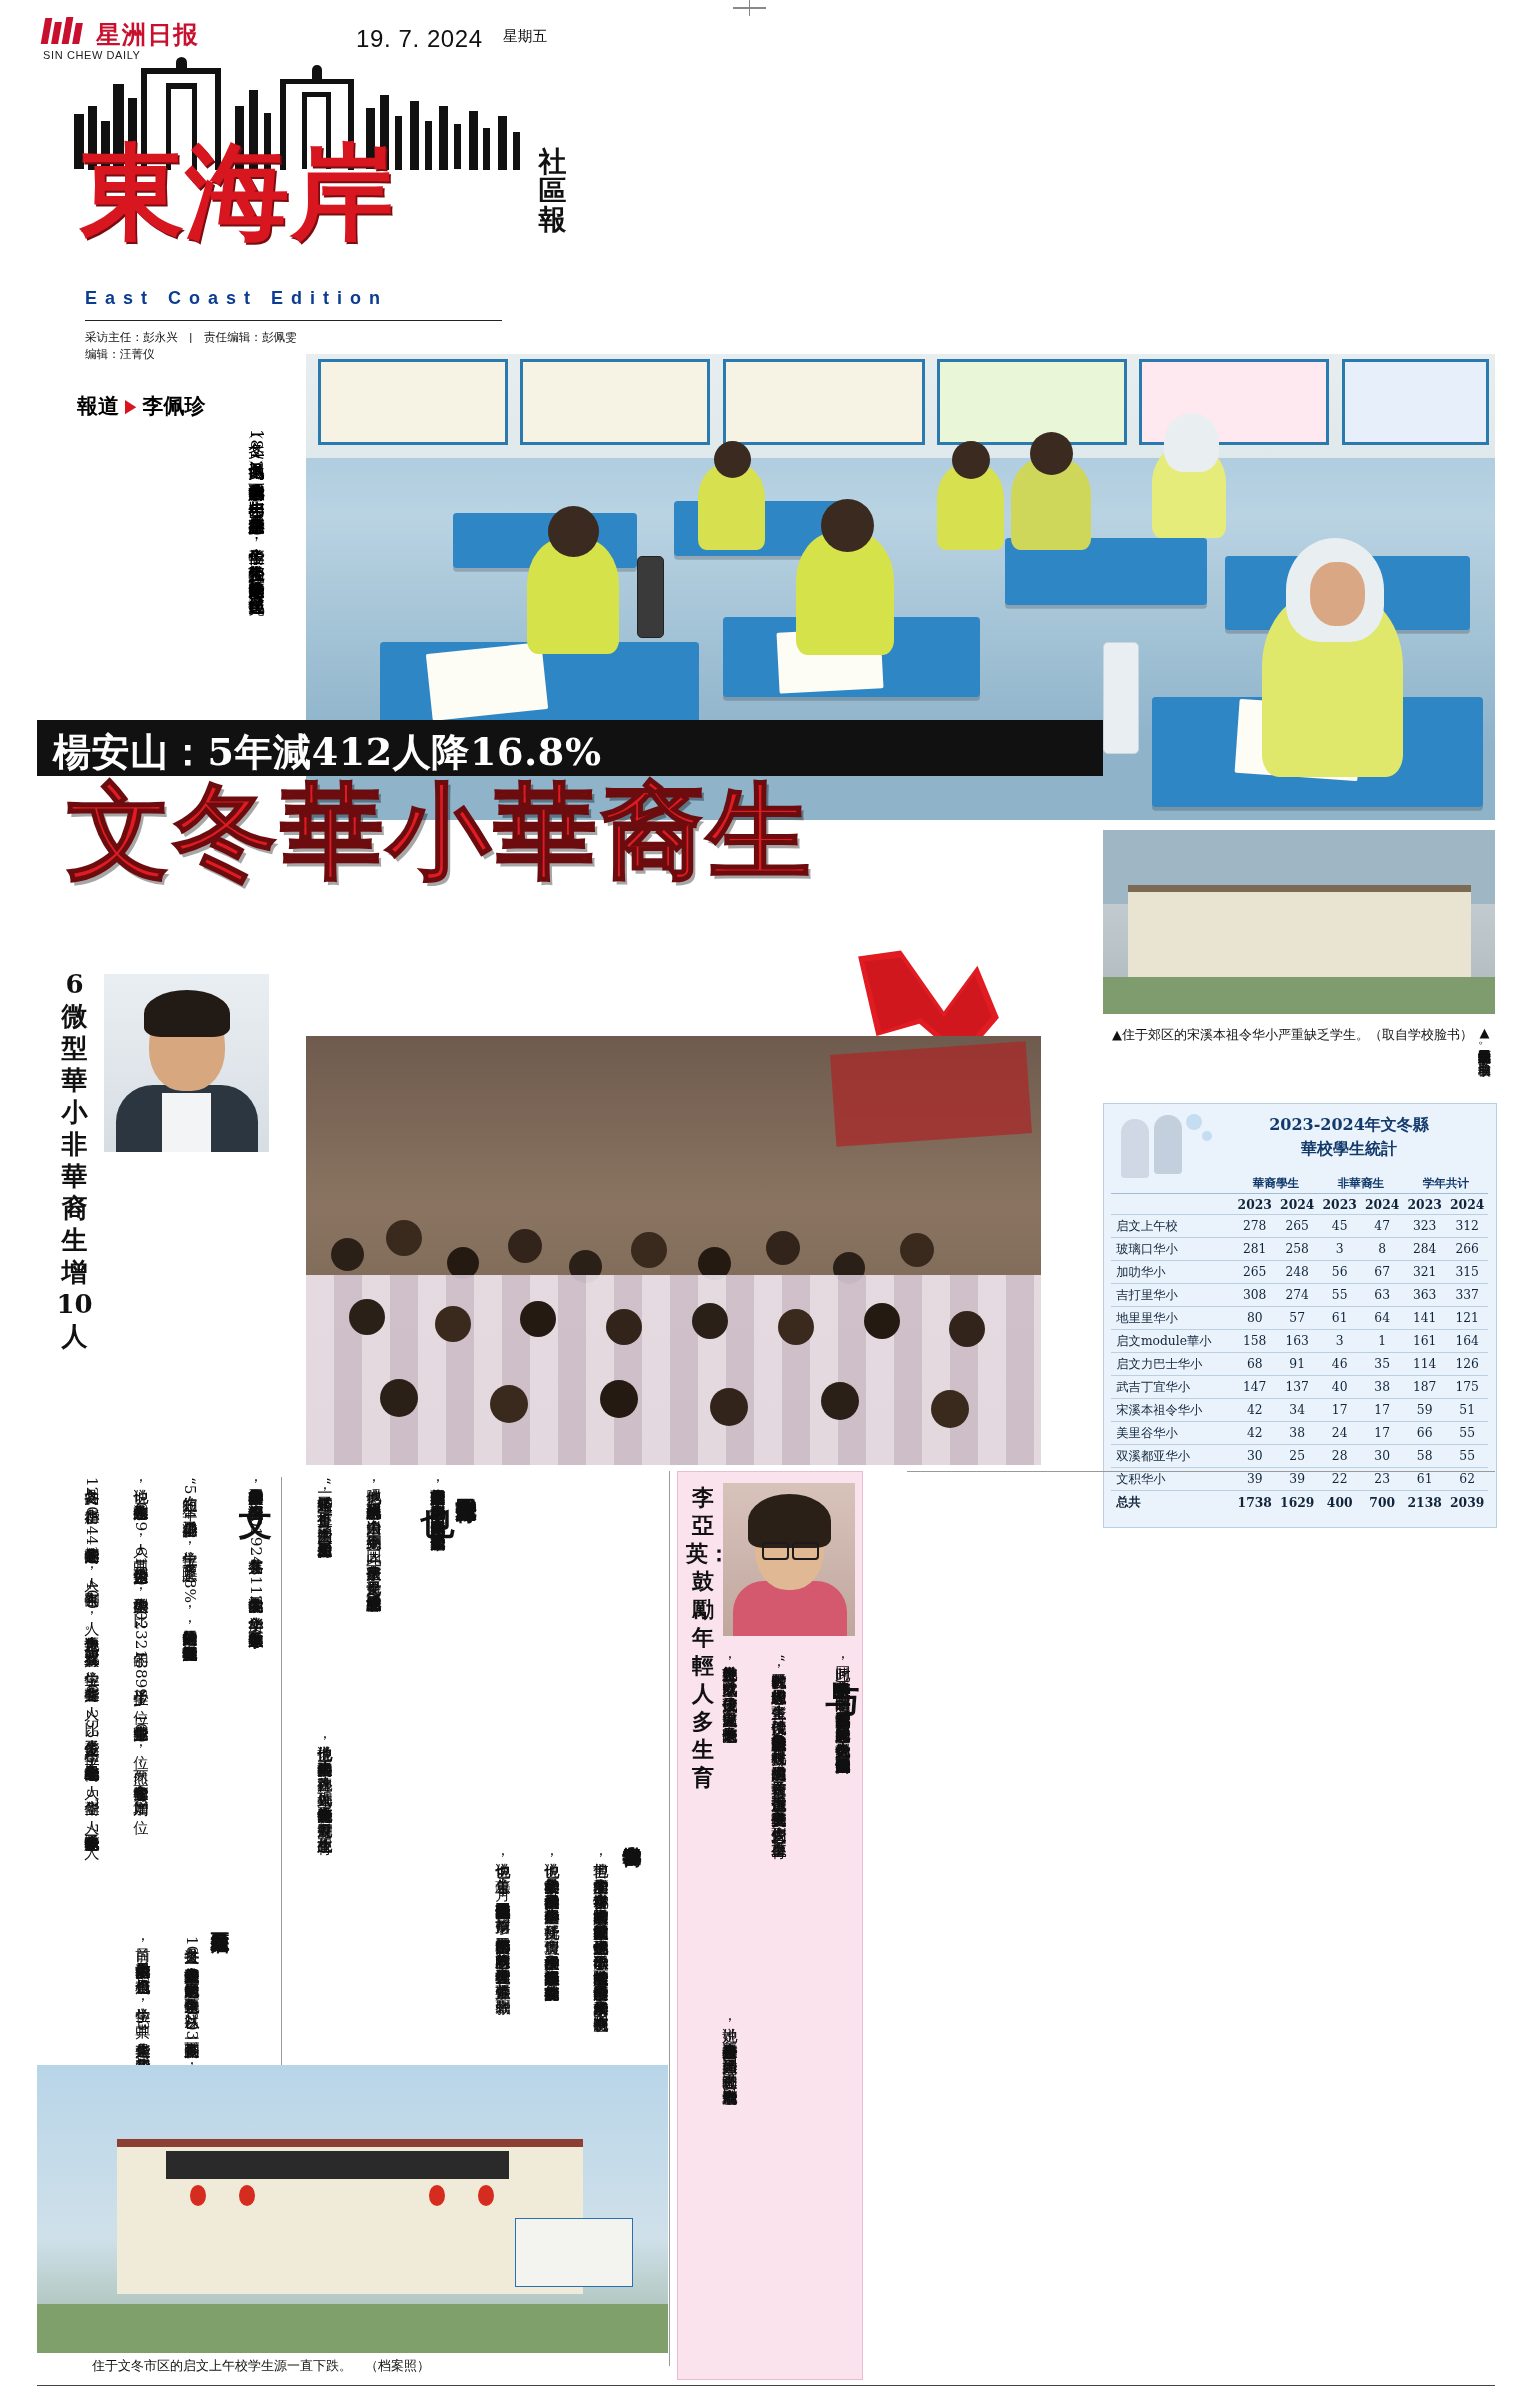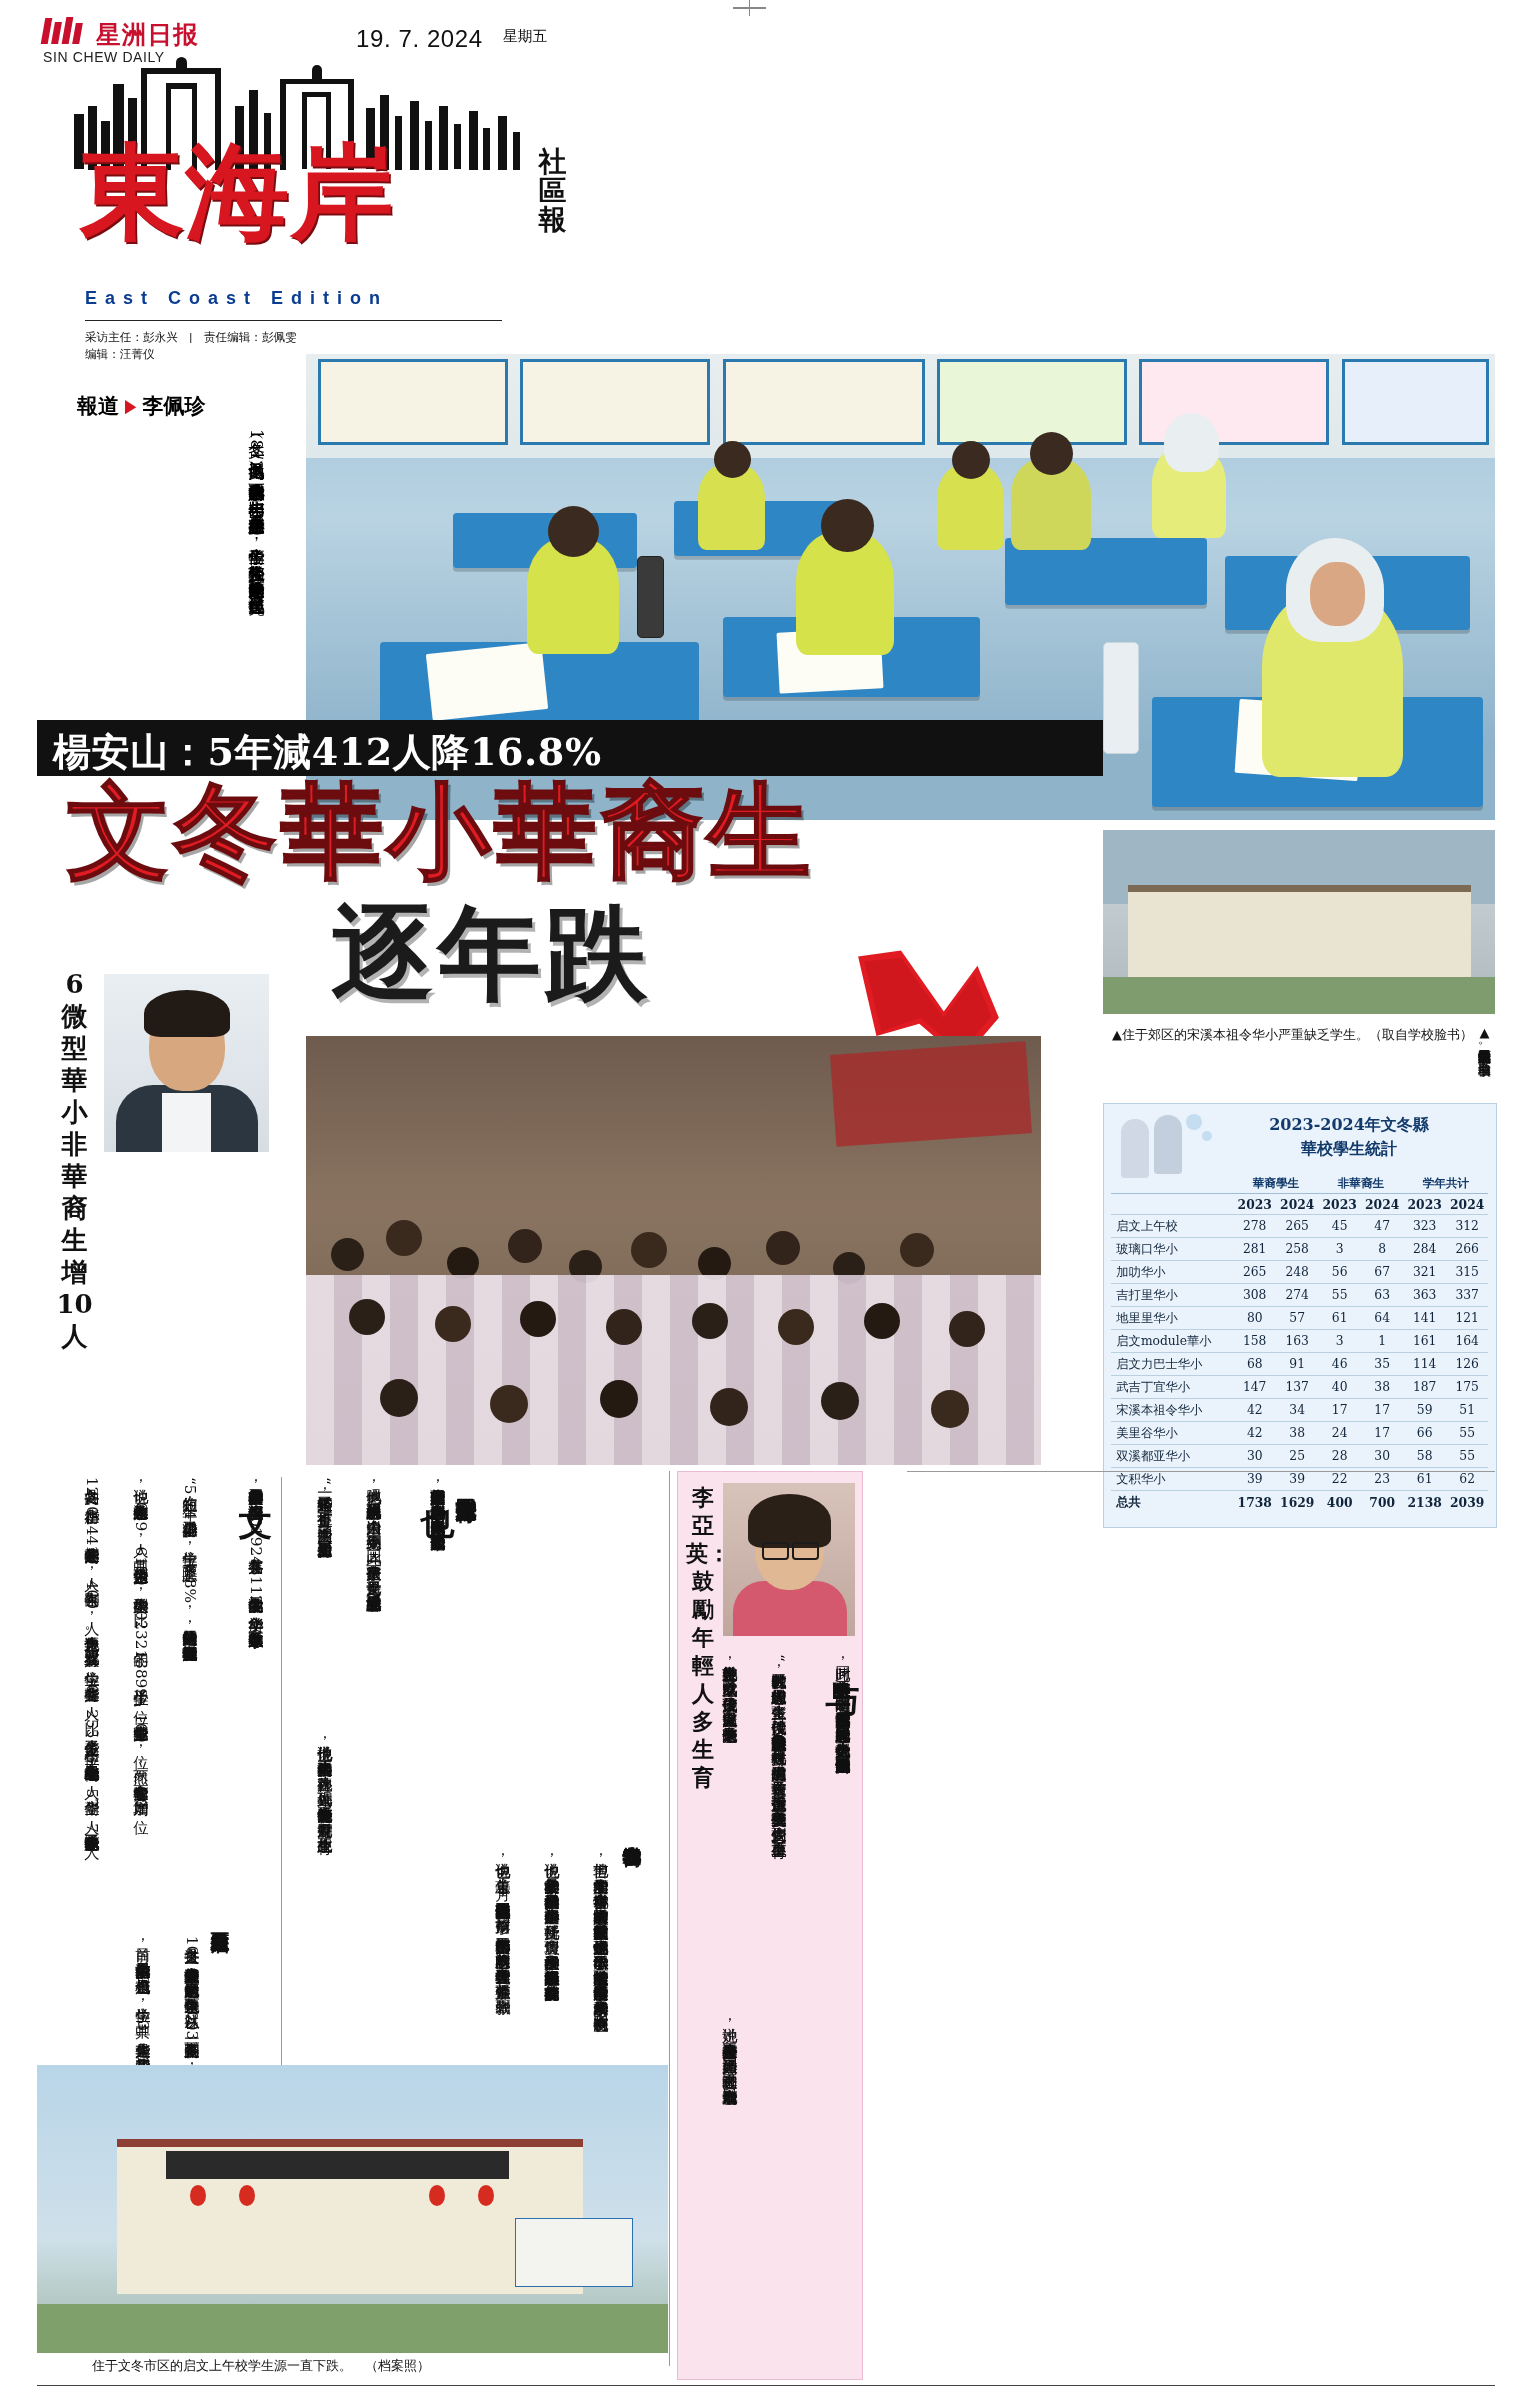--- a/index.html
+++ b/index.html
@@ -44,21 +44,21 @@
     font-size: 24.5px;
     font-weight: bold;
     color: #c8102e;
     letter-spacing: 1.2px;
     white-space: nowrap;
   }
   .sinchew-en {
     position: absolute;
     left: 0px;
     top: 32px;
-    font-size: 14px;
+    font-size: 11px;
     letter-spacing: 0.6px;
     color: #222;
     white-space: nowrap;
   }
   .sinchew-mark {
     position: absolute;
     left: 0px;
     top: 0px;
     width: 45px;
     height: 29px;
@@ -705,21 +705,20 @@
   <div class="report-head">
     <span>報道</span><span class="tri">▶</span><span>李佩珍</span>
   </div>
   <div class="report-body">（文冬18日讯）文冬县内12所华小的华裔学生人数每况愈下，与去年相比，所有华小在一年内总共减少了109位华裔学生，年轻人外流和少生育，越来越加速华裔学生下跌的趋势，已亮起了红色警报。</div>
 
   <div class="banner-black">
     <span>楊安山：5年減412人降16.8%</span>
   </div>
 
   <div class="head-red">文冬華小華裔生</div>
-  <div class="head-black">逐年跌</div>
   <div class="red-arrow">
     <svg width="153" height="123" viewBox="0 0 250 200">
       <polygon points="10,20 80,10 150,110 205,35 240,120 180,190 110,130 40,150" fill="#e01b22"></polygon>
       <polygon points="20,28 80,22 150,120 200,50 228,118 178,176 112,120 48,142" fill="#c4141b" opacity="0.55"></polygon>
     </svg>
   </div>
 
   <div class="vsub-left">6微型華小非華裔生增10人</div>
   <div class="portrait-yang">
     <div class="pt-body"></div>

